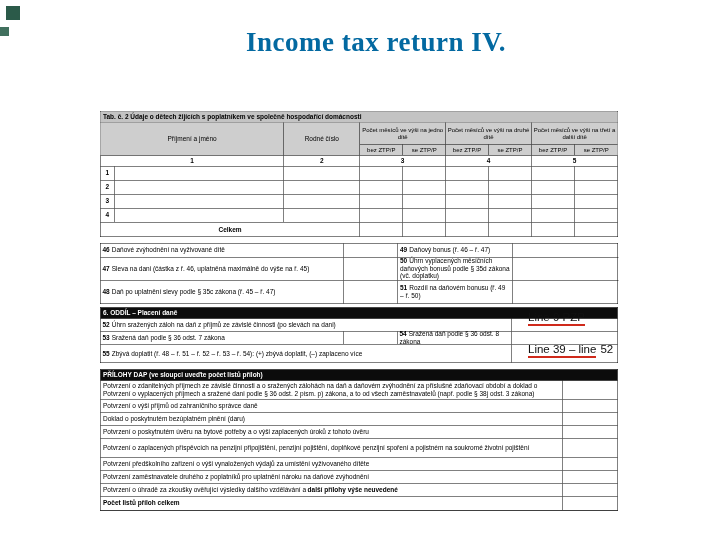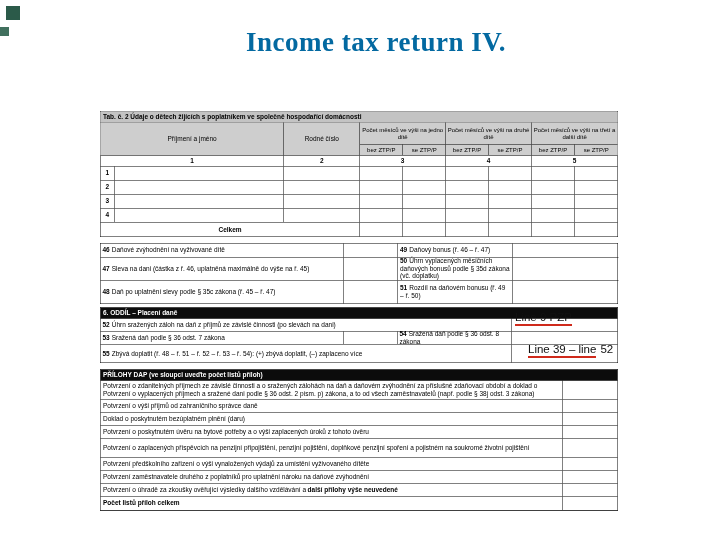--- a/index.html
+++ b/index.html
@@ -300,18 +300,18 @@
       </div>
       <div class="arow fh28">
         <div class="alabel bold">Počet listů příloh celkem</div>
         <div class="aval"></div>
       </div>
     </div>
 
   </div>
 </div>
 
-<div class="annot" style="left:515px; top:311px;">
+<div class="annot" style="left:528px; top:311px;">
   <span class="redline">Line 9 PZP</span>
 </div>
 <div class="annot" style="left:528px; top:343px;">
   <span class="redline">Line 39 – line</span><span class="suffix">52</span>
 </div>
 
 </body></html>

